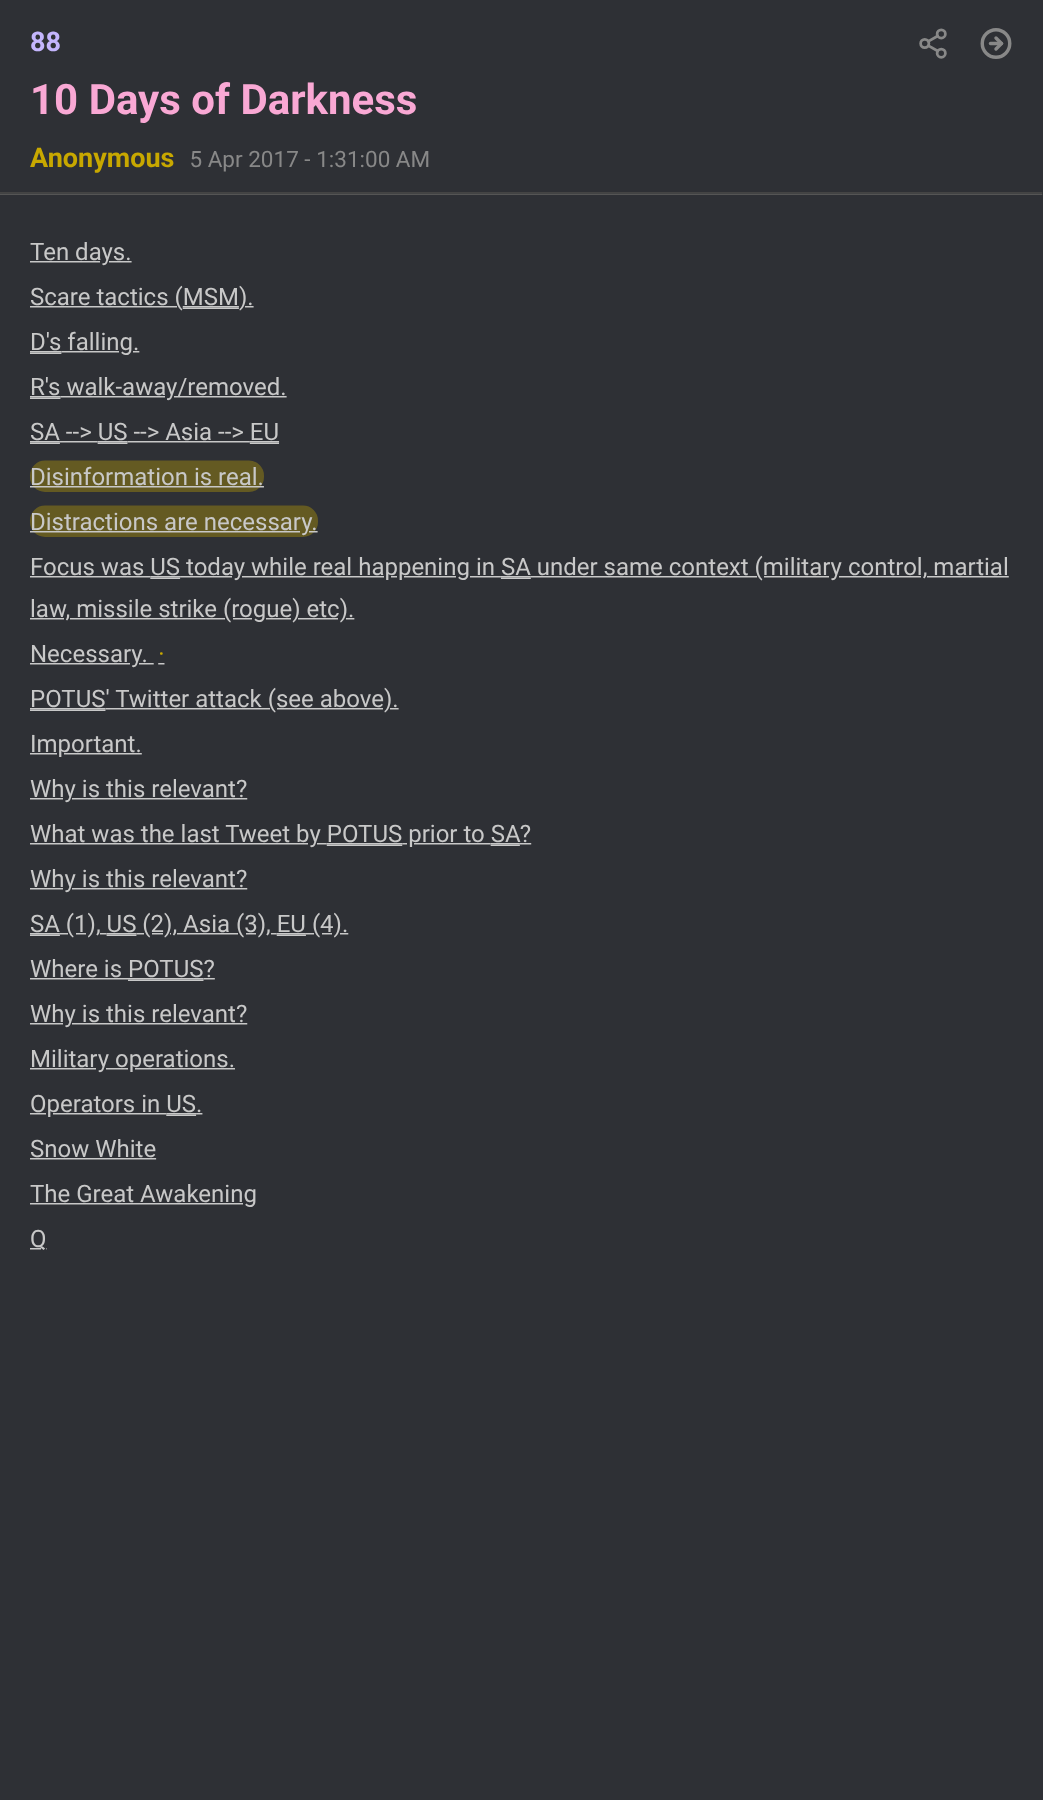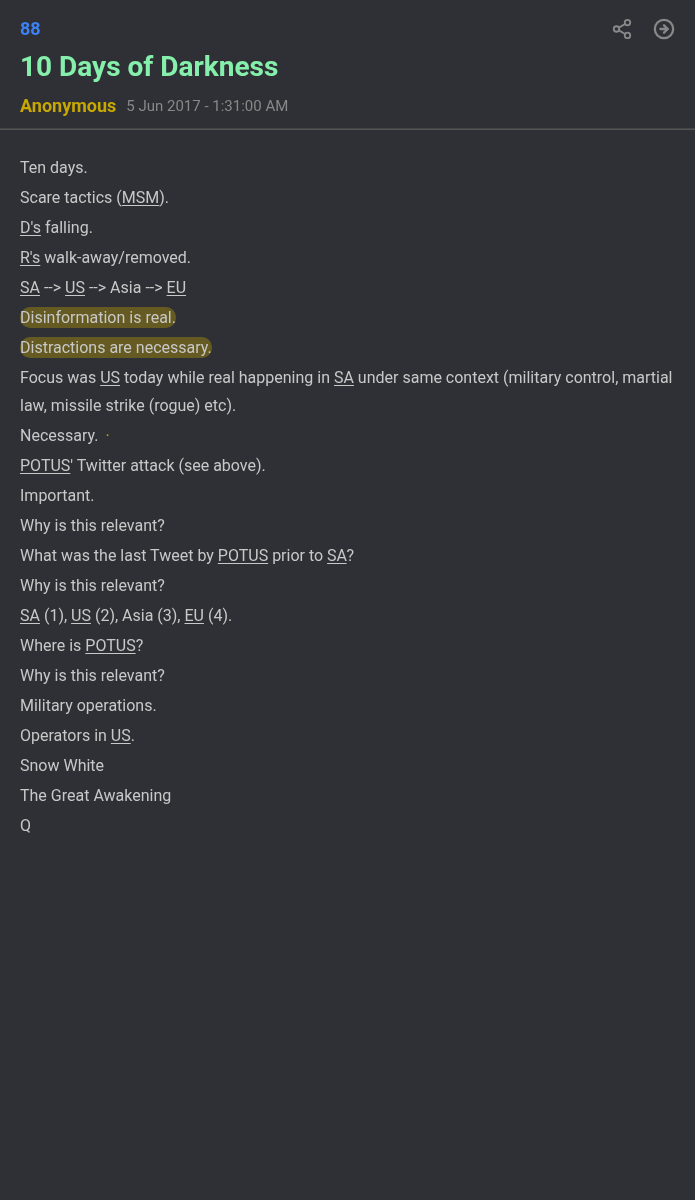--- a/index.html
+++ b/index.html
@@ -17,21 +17,21 @@
       min-height: 1200px;
     }
 
     .header {
       padding: 18px 20px 12px 20px;
       border-bottom: 1px solid #444;
       position: relative;
     }
 
     .post-number {
-      color: #3b82f6;
+      color: #c4b5fd;
       font-size: 18px;
       font-weight: bold;
       margin-bottom: 10px;
     }
 
     .header-icons {
       position: absolute;
       top: 18px;
       right: 20px;
       display: flex;
@@ -39,21 +39,21 @@
       gap: 20px;
     }
 
     .icon-btn {
       color: #888;
       cursor: pointer;
       font-size: 20px;
     }
 
     .post-title {
-      color: #86efac;
+      color: #f9a8d4;
       font-size: 28px;
       font-weight: bold;
       margin-bottom: 10px;
       line-height: 1.3;
     }
 
     .post-meta {
       display: flex;
       align-items: center;
       gap: 10px;
@@ -79,20 +79,21 @@
 
     .content {
       padding: 24px 20px 30px 20px;
       line-height: 1.75;
       font-size: 16px;
       color: #c8c8c8;
     }
 
     .content p {
       margin-bottom: 2px;
+      text-decoration: underline;
     }
 
     .underline-single {
       text-decoration: underline;
       text-underline-offset: 2px;
     }
 
     .highlight-yellow {
       background-color: rgba(200, 168, 0, 0.35);
       padding: 1px 0;
@@ -123,21 +124,21 @@
       <svg width="22" height="22" viewBox="0 0 24 24" fill="none" stroke="#888" stroke-width="2.5" stroke-linecap="round" stroke-linejoin="round">
         <circle cx="12" cy="12" r="10"></circle>
         <polyline points="12,8 16,12 12,16"></polyline>
         <line x1="8" y1="12" x2="16" y2="12"></line>
       </svg>
     </span>
   </div>
   <div class="post-title">10 Days of Darkness</div>
   <div class="post-meta">
     <span class="post-author">Anonymous</span>
-    <span class="post-date">5 Jun 2017 - 1:31:00 AM</span>
+    <span class="post-date">5 Apr 2017 - 1:31:00 AM</span>
   </div>
 </div>
 
 <hr class="divider">
 
 <div class="content">
   <p>Ten days.</p>
   <p>Scare tactics (<span class="underline-single">MSM</span>).</p>
   <p><span class="underline-single">D's</span> falling.</p>
   <p><span class="underline-single">R's</span> walk-away/removed.</p>

